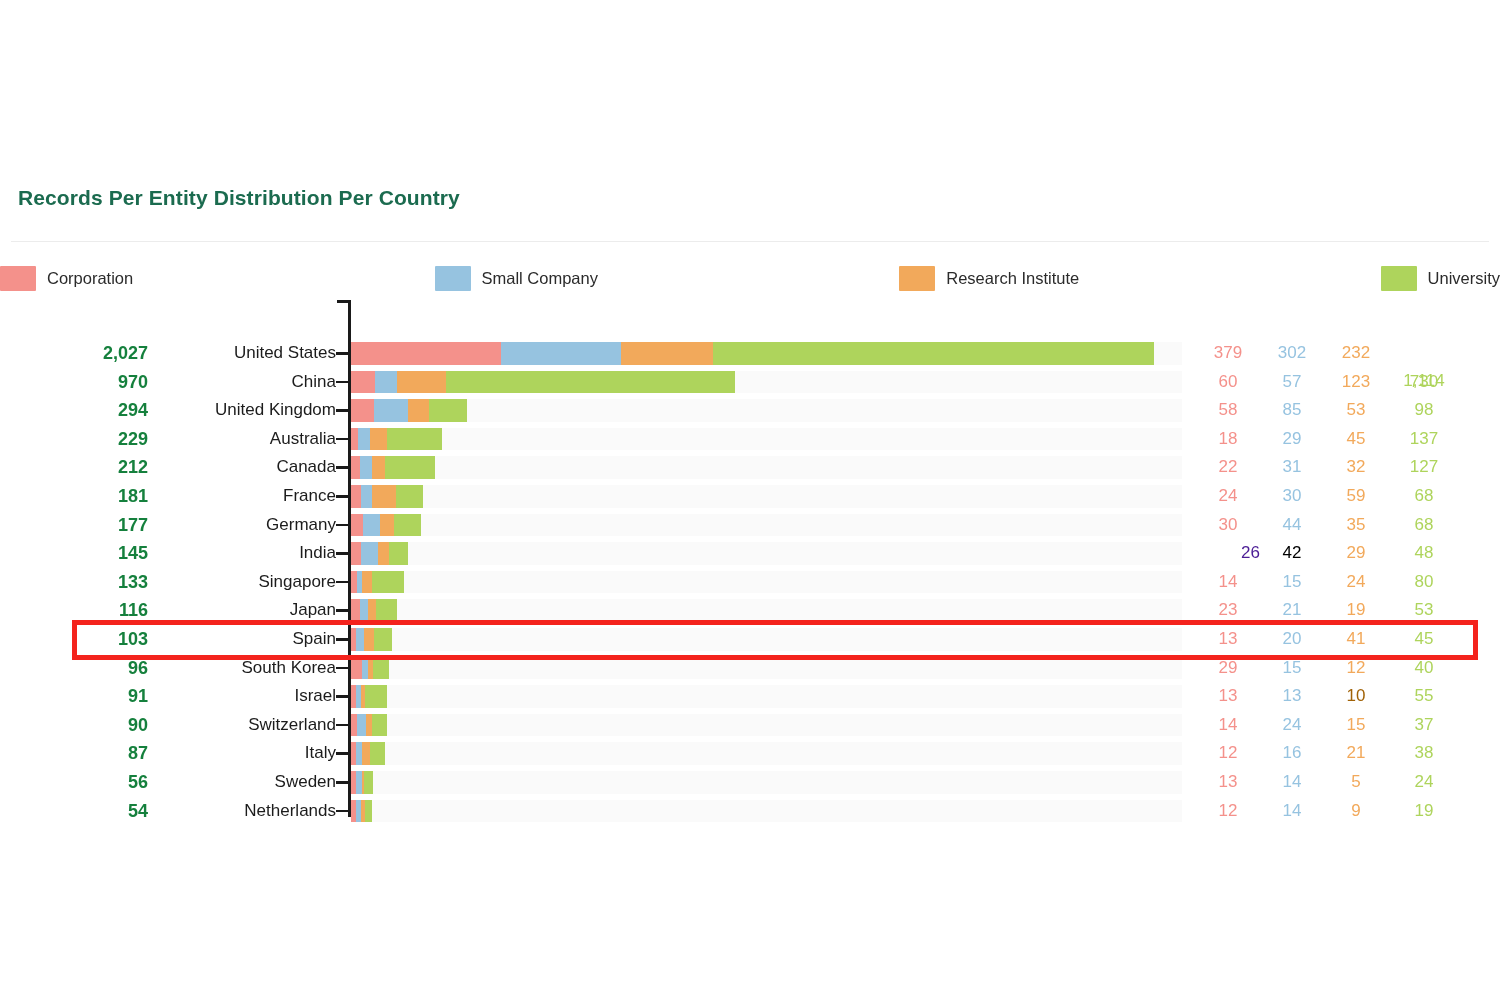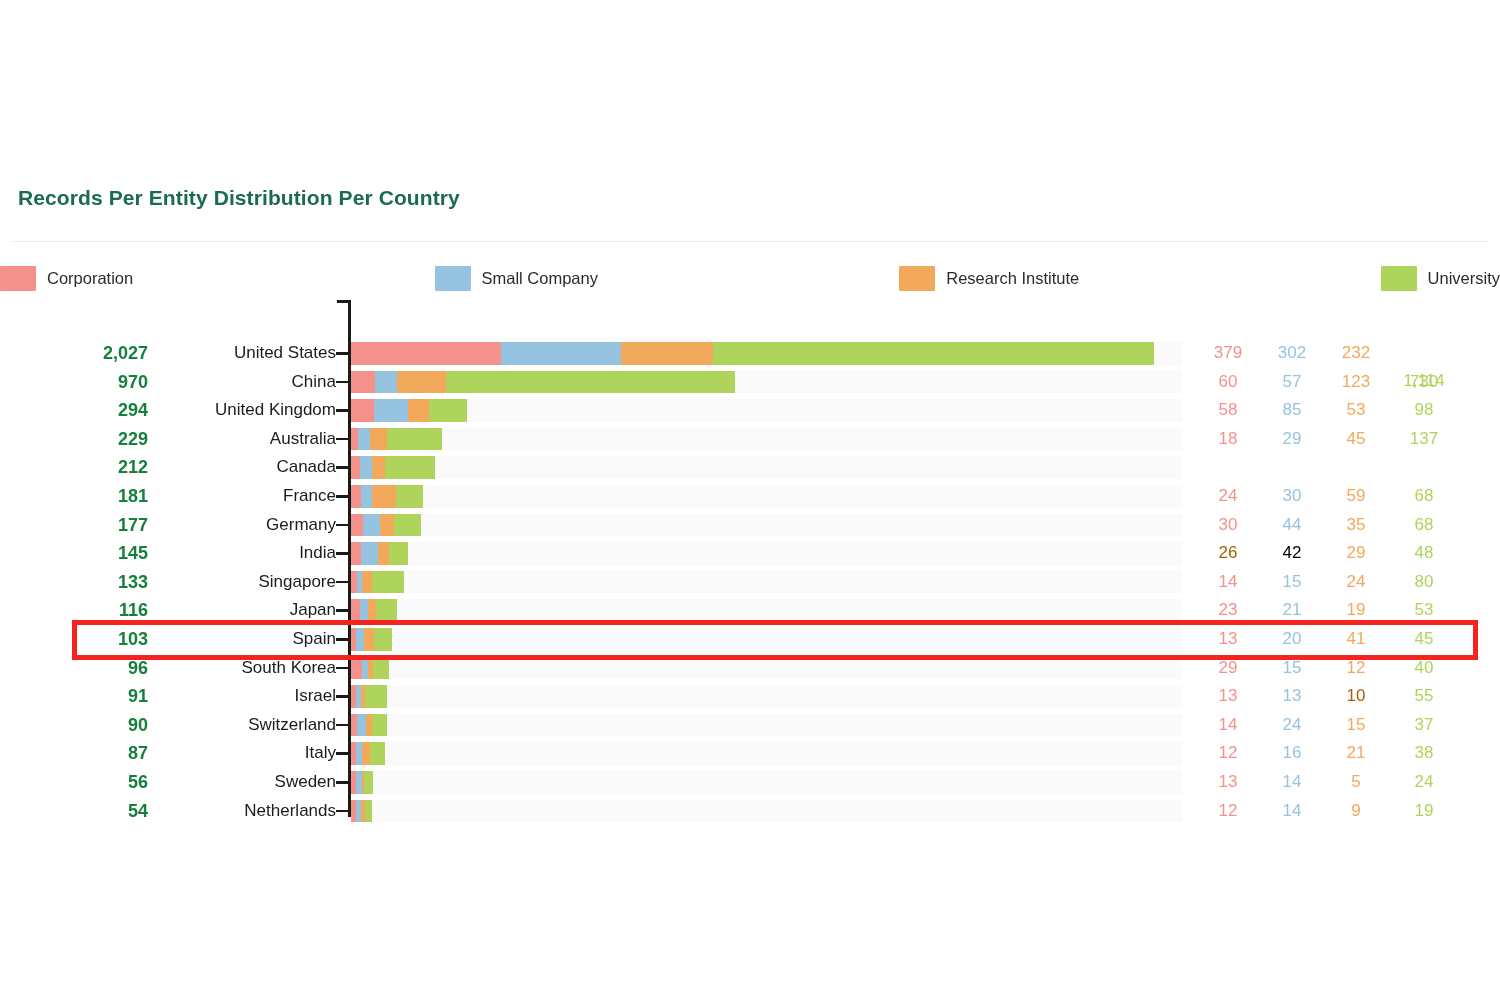--- a/index.html
+++ b/index.html
@@ -282,20 +282,26 @@
         <div class="row-total">212</div>
         <div class="row-label">Canada</div>
         <div class="row-tick"></div>
         <div class="bar-track" style="background: rgb(250, 250, 250);"></div>
         <div class="bar" style="width: 83.9842px;">
           <div class="seg" style="background: rgb(244, 145, 139); width: 10.3774%;"></div>
           <div class="seg" style="background: rgb(150, 195, 224); width: 14.6226%;"></div>
           <div class="seg" style="background: rgb(242, 169, 91); width: 15.0943%;"></div>
           <div class="seg" style="background: rgb(174, 212, 92); width: 59.9057%;"></div>
         </div>
+        <div class="vals">
+          <div class="val c0" style="color: rgb(244, 145, 139);">22</div>
+          <div class="val c1" style="color: rgb(150, 195, 224);">31</div>
+          <div class="val c2" style="color: rgb(242, 169, 91);">32</div>
+          <div class="val c3" style="color: rgb(174, 212, 92);">127</div>
+        </div>
       </div>
       <div class="row" style="top: 182px;">
         <div class="row-total">181</div>
         <div class="row-label">France</div>
         <div class="row-tick"></div>
         <div class="bar-track" style="background: rgb(250, 250, 250);"></div>
         <div class="bar" style="width: 71.7035px;">
           <div class="seg" style="background: rgb(244, 145, 139); width: 13.2597%;"></div>
           <div class="seg" style="background: rgb(150, 195, 224); width: 16.5746%;"></div>
           <div class="seg" style="background: rgb(242, 169, 91); width: 32.5967%;"></div>
@@ -331,21 +337,21 @@
         <div class="row-label">India</div>
         <div class="row-tick"></div>
         <div class="bar-track" style="background: rgb(250, 250, 250);"></div>
         <div class="bar" style="width: 57.442px;">
           <div class="seg" style="background: rgb(244, 145, 139); width: 17.931%;"></div>
           <div class="seg" style="background: rgb(150, 195, 224); width: 28.9655%;"></div>
           <div class="seg" style="background: rgb(242, 169, 91); width: 20%;"></div>
           <div class="seg" style="background: rgb(174, 212, 92); width: 33.1034%;"></div>
         </div>
         <div class="vals">
-          <div class="val c0" style="color: #a16207;">26</div>
+          <div class="val c0" style="color: #4c1d95; text-align: right;">26</div>
           <div class="val c1" style="color: #000000;">42</div>
           <div class="val c2" style="color: rgb(242, 169, 91);">29</div>
           <div class="val c3" style="color: rgb(174, 212, 92);">48</div>
         </div>
       </div>
       <div class="row" style="top: 267.8px;">
         <div class="row-total">133</div>
         <div class="row-label">Singapore</div>
         <div class="row-tick"></div>
         <div class="bar-track" style="background: rgb(250, 250, 250);"></div>

